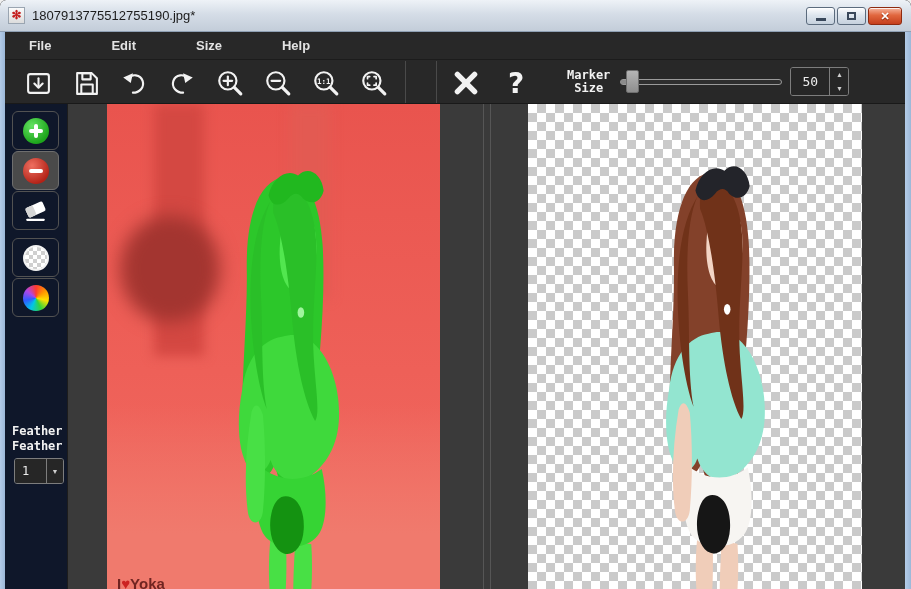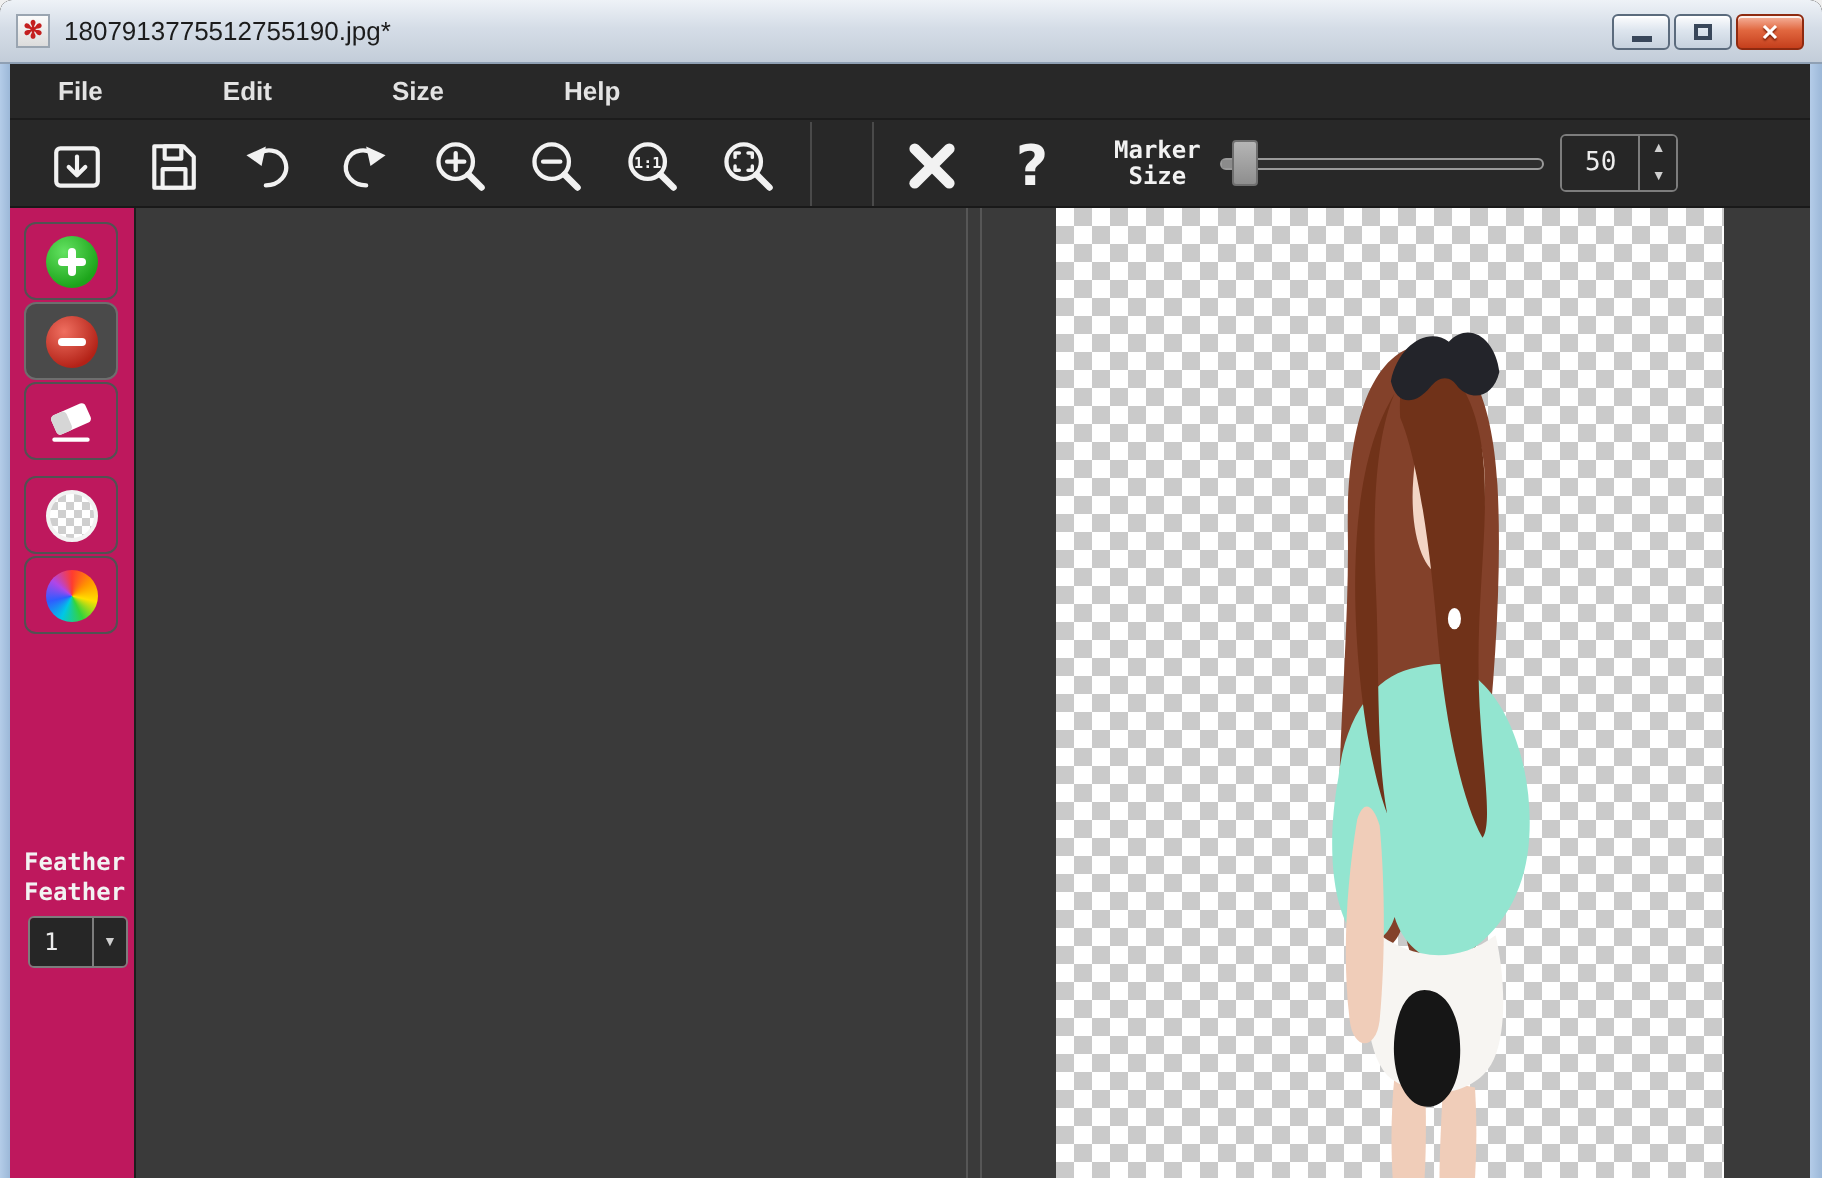--- a/index.html
+++ b/index.html
@@ -50,36 +50,36 @@
     position:absolute; left:5px; top:60px; width:900px; height:44px;
     background:#282828; border-bottom:1px solid #191919;
     display:flex; align-items:center;
   }
   .tb-icon { width:30px; height:30px; margin-left:18px; cursor:pointer; flex:0 0 auto;
     display:flex; align-items:flex-end; justify-content:center; }
   .tb-sep { width:1px; height:42px; background:#4a4a4a; margin-left:16px; flex:0 0 auto; }
   .cutout-btn { display:flex; align-items:center; margin-left:12px; cursor:pointer; }
   .slab { font-family:"DejaVu Sans Mono", monospace; font-weight:bold; color:#f2f2f2; }
   .cutout-label { font-size:14px; margin-left:8px; }
-  .marker-label { font-size:12px; line-height:13px; text-align:center; margin-left:26px; }
+  .marker-label { font-size:12px; line-height:13px; text-align:center; margin-left:36px; }
   .slider { position:relative; width:162px; height:24px; margin-left:10px; cursor:pointer; }
   .slider-track { position:absolute; left:0; right:0; top:9px; height:6px;
     border:1px solid #9a9a9a; border-radius:3px; background:#2e2e2e; }
   .slider-fill { position:absolute; left:1px; top:10px; height:4px; width:8px; background:#8b8b8b; }
   .slider-handle { position:absolute; left:6px; top:0; width:13px; height:23px;
     background:linear-gradient(#b5b5b5,#8e8e8e); border:1px solid #6f6f6f; border-radius:2px; cursor:grab; }
   .spinbox { display:flex; margin-left:8px; height:29px; border:1px solid #7d7d7d; border-radius:3px; overflow:hidden; }
   .spin-value { width:38px; display:flex; align-items:center; justify-content:center;
     color:#ececec; font-size:13px; font-family:"DejaVu Sans Mono", monospace; background:#262626; }
   .spin-arrows { width:19px; border-left:1px solid #7d7d7d; display:flex; flex-direction:column; background:#262626; }
   .spin-arrows span { flex:1; display:flex; align-items:center; justify-content:center;
     color:#cfcfcf; font-size:7px; cursor:pointer; }
   
   .sidebar { position:absolute; left:5px; top:104px; width:63px; bottom:0;
-    background:#be185d; border-right:1px solid #1d1d1d; z-index:5; }
+    background:#0f172a; border-right:1px solid #1d1d1d; z-index:5; }
   .tool-btn { position:absolute; left:7px; width:47px; height:39px;
     border:1px solid #525252; border-radius:6px; display:flex; align-items:center; justify-content:center;
     cursor:pointer; background:transparent; }
   .tool-btn.selected { background:#4a4a4a; border-color:#6e6e6e; }
   .tool-circle { width:26px; height:26px; border-radius:50%; position:relative; }
   .tc-plus { background:radial-gradient(circle at 35% 30%, #63e261, #1da51b 72%); }
   .tc-plus::before, .tc-plus::after { content:""; position:absolute; background:#fff; border-radius:2px; }
   .tc-plus::before { left:6px; top:11px; width:14px; height:4px; }
   .tc-plus::after { left:11px; top:6px; width:4px; height:14px; }
   .tc-minus { background:radial-gradient(circle at 35% 30%, #ef6f60, #b32217 74%); }
@@ -285,20 +285,32 @@
       <div>Feather</div>
       <div>Feather</div>
     </div>
     <div class="featherbox">
       <div class="feather-value">1</div>
       <div class="feather-arrow">▼</div>
     </div>
   </div>
 
   <div class="canvas">
+    <div class="left-pane">
+      <div class="pillar pillar1"></div>
+      <div class="pillar pillar2"></div>
+      <div class="plant"></div>
+      <div class="floor"></div>
+      <svg class="person" viewBox="0 0 200 290" preserveAspectRatio="none">
+        <use href="#person-sym"></use>
+      </svg>
+      <div class="watermark">
+        <span>I</span><span class="heart">♥</span><span>Yoka</span>
+      </div>
+    </div>
     <div class="split-line" style="left:415px;"></div>
     <div class="split-line" style="left:422px;"></div>
     <div class="right-pane">
       <svg class="person" viewBox="0 0 200 290" preserveAspectRatio="none">
         <use href="#person-sym"></use>
       </svg>
     </div>
   </div>
 
   <div class="frame-edge frame-left"></div>

